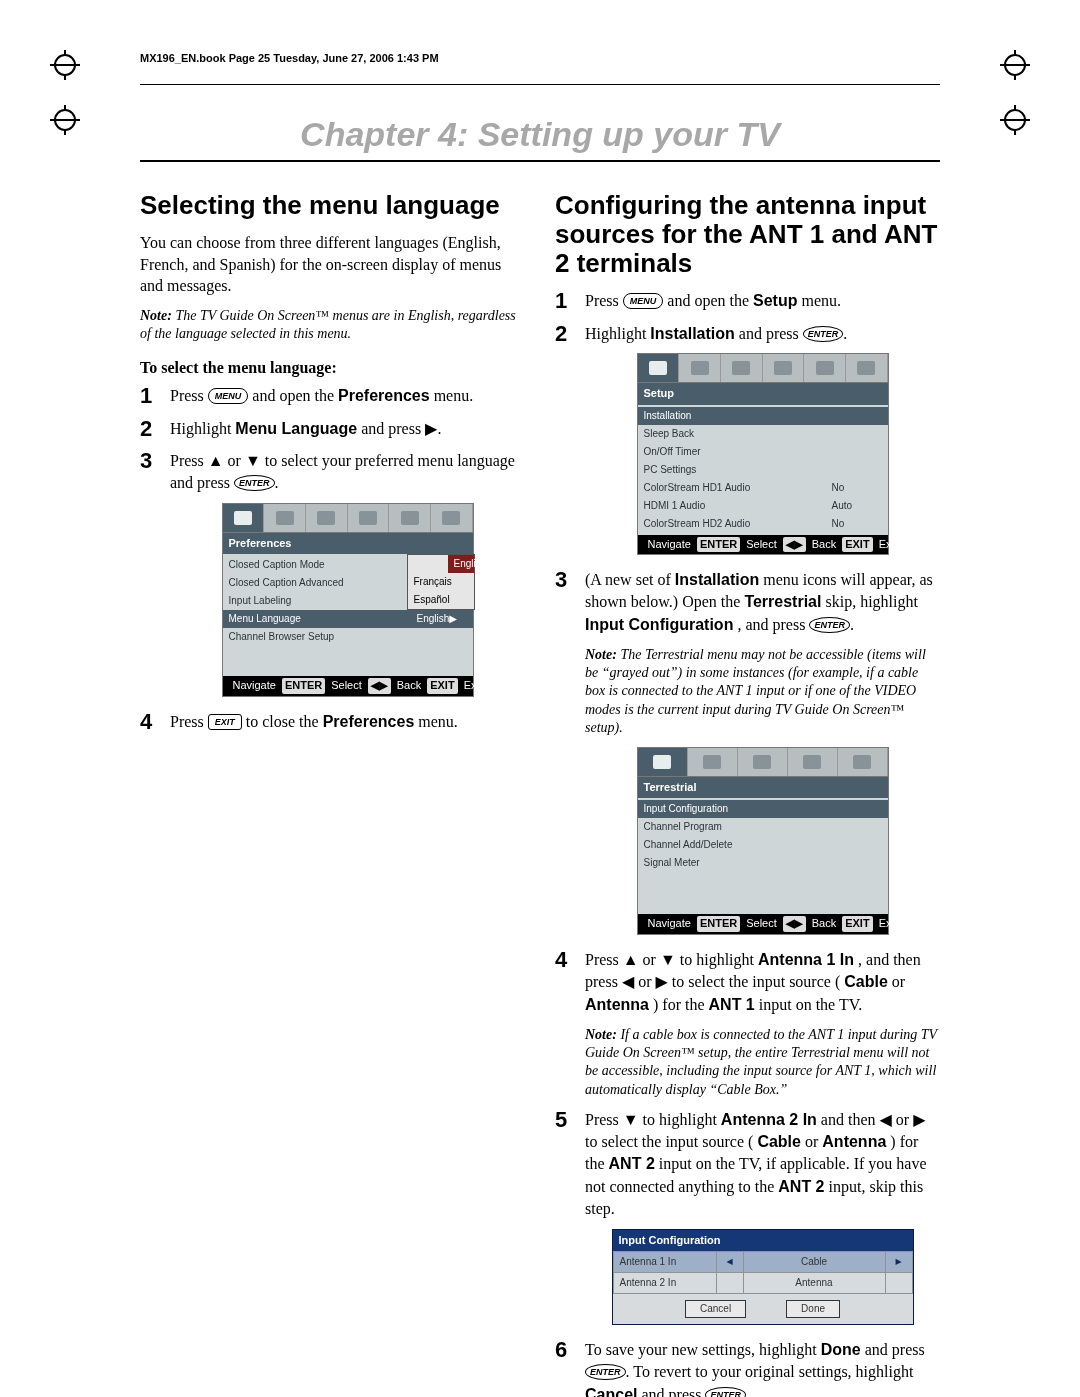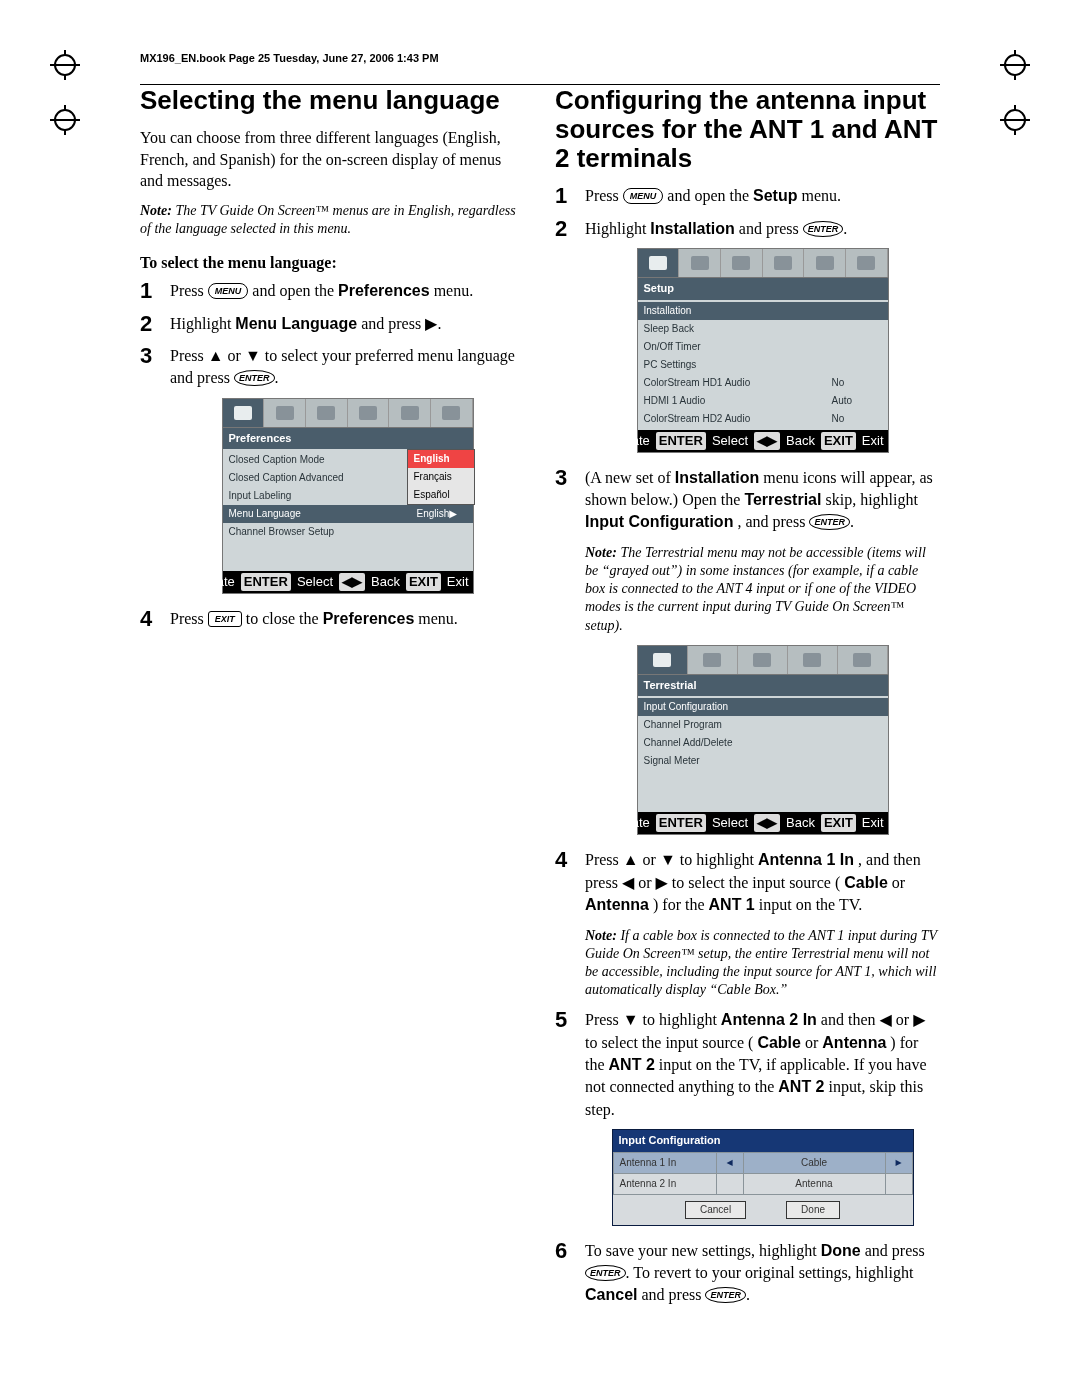--- a/index.html
+++ b/index.html
@@ -194,30 +194,30 @@
   .osd .sub {
     position: absolute;
     right: -2px;
     top: 0;
     width: 66px;
     background: #e6e6e6;
     border: 1px solid #555;
     font-size: 10px;
   }
   .osd .sub .opt { padding: 2px 6px; }
-  .osd .sub .opt.on { background: #ef4444; color: #fff; font-weight: bold;}
+  .osd .sub .opt.on { background: #7f1d1d; color: #fff; font-weight: normal; margin-left: 40px;}
   .osd .listwrap { position: relative; }
   .osd .footer {
     background: #000;
     color: #fff;
-    font-size: 13px;
+    font-size: 11px;
     display: flex;
     gap: 6px;
     padding: 2px 4px;
-    justify-content: flex-end;
+    justify-content: flex-start;
     align-items: center;
   }
   .osd .footer .chip {
     background: #ddd;
     color: #000;
     border-radius: 2px;
     padding: 0 3px;
     font-weight: bold;
   }
   .osd .footer .arrows {
@@ -258,20 +258,21 @@
   <div class="regmark" style="left:-30px; top:65px;">
       <div class="reg-circle"></div>
     </div>
   <div class="regmark" style="right:-30px; top:65px;">
       <div class="reg-circle"></div>
     </div>
 
   <div class="booktag">MX196_EN.book  Page 25  Tuesday, June 27, 2006  1:43 PM</div>
   <div class="header-line"></div>
 
+  <div class="chapter-banner">Chapter 4: Setting up your TV</div>
 
   <div class="columns">
 
     <div class="col">
       <h2 class="section">Selecting the menu language</h2>
 
       <p class="body">You can choose from three different languages (English, French, and Spanish) for the on-screen display of menus and messages.</p>
 
       <p class="note">
         <b>Note:</b>
@@ -461,21 +462,21 @@
           <b class="ui">Installation</b>
           <span> menu icons will appear, as shown below.) Open the </span>
           <b class="ui">Terrestrial</b>
           <span> skip, highlight </span>
           <b class="ui">Input Configuration</b>
           <span>, and press </span>
           <span class="remote-btn ellipse">ENTER</span><span>.</span>
 
           <p class="note">
             <b>Note:</b>
-            <span>The Terrestrial menu may not be accessible (items will be “grayed out”) in some instances (for example, if a cable box is connected to the ANT 4 input or if one of the VIDEO modes is the current input during TV Guide On Screen™ setup).</span>
+            <span>The Terrestrial menu may not be accessible (items will be “grayed out”) in some instances (for example, if a cable box is connected to the ANT 1 input or if one of the VIDEO modes is the current input during TV Guide On Screen™ setup).</span>
           </p>
 
           
           <div class="osd">
             <div class="tabs">
               <div class="tab active">
                   <div class="tool"></div>
                 </div>
               <div class="tab">
                   <div class="tool"></div>

